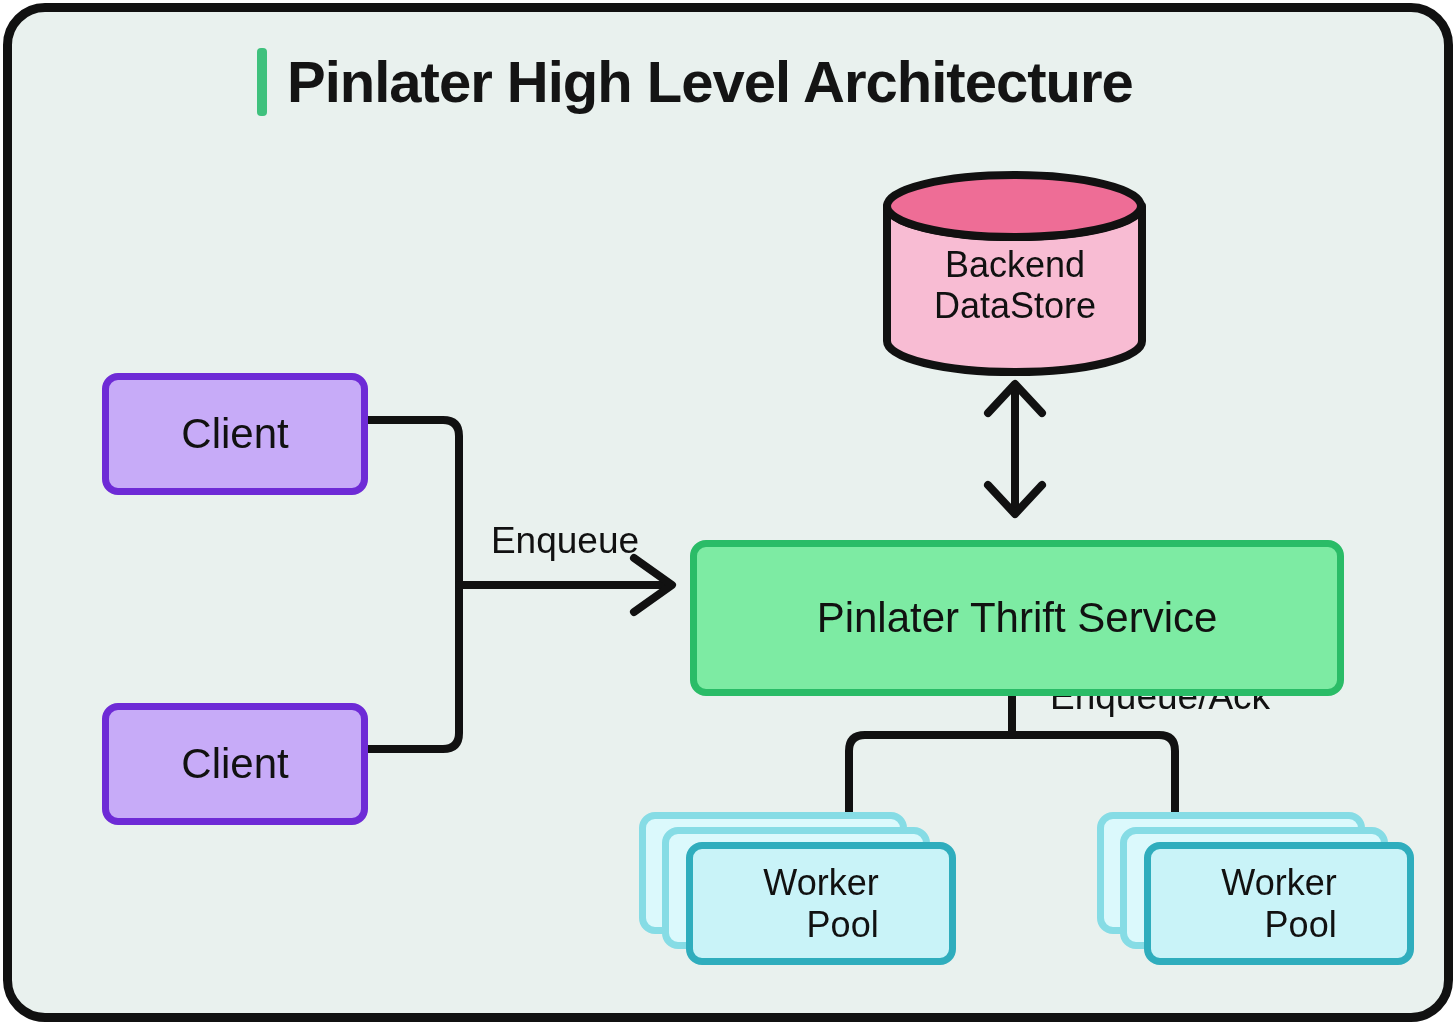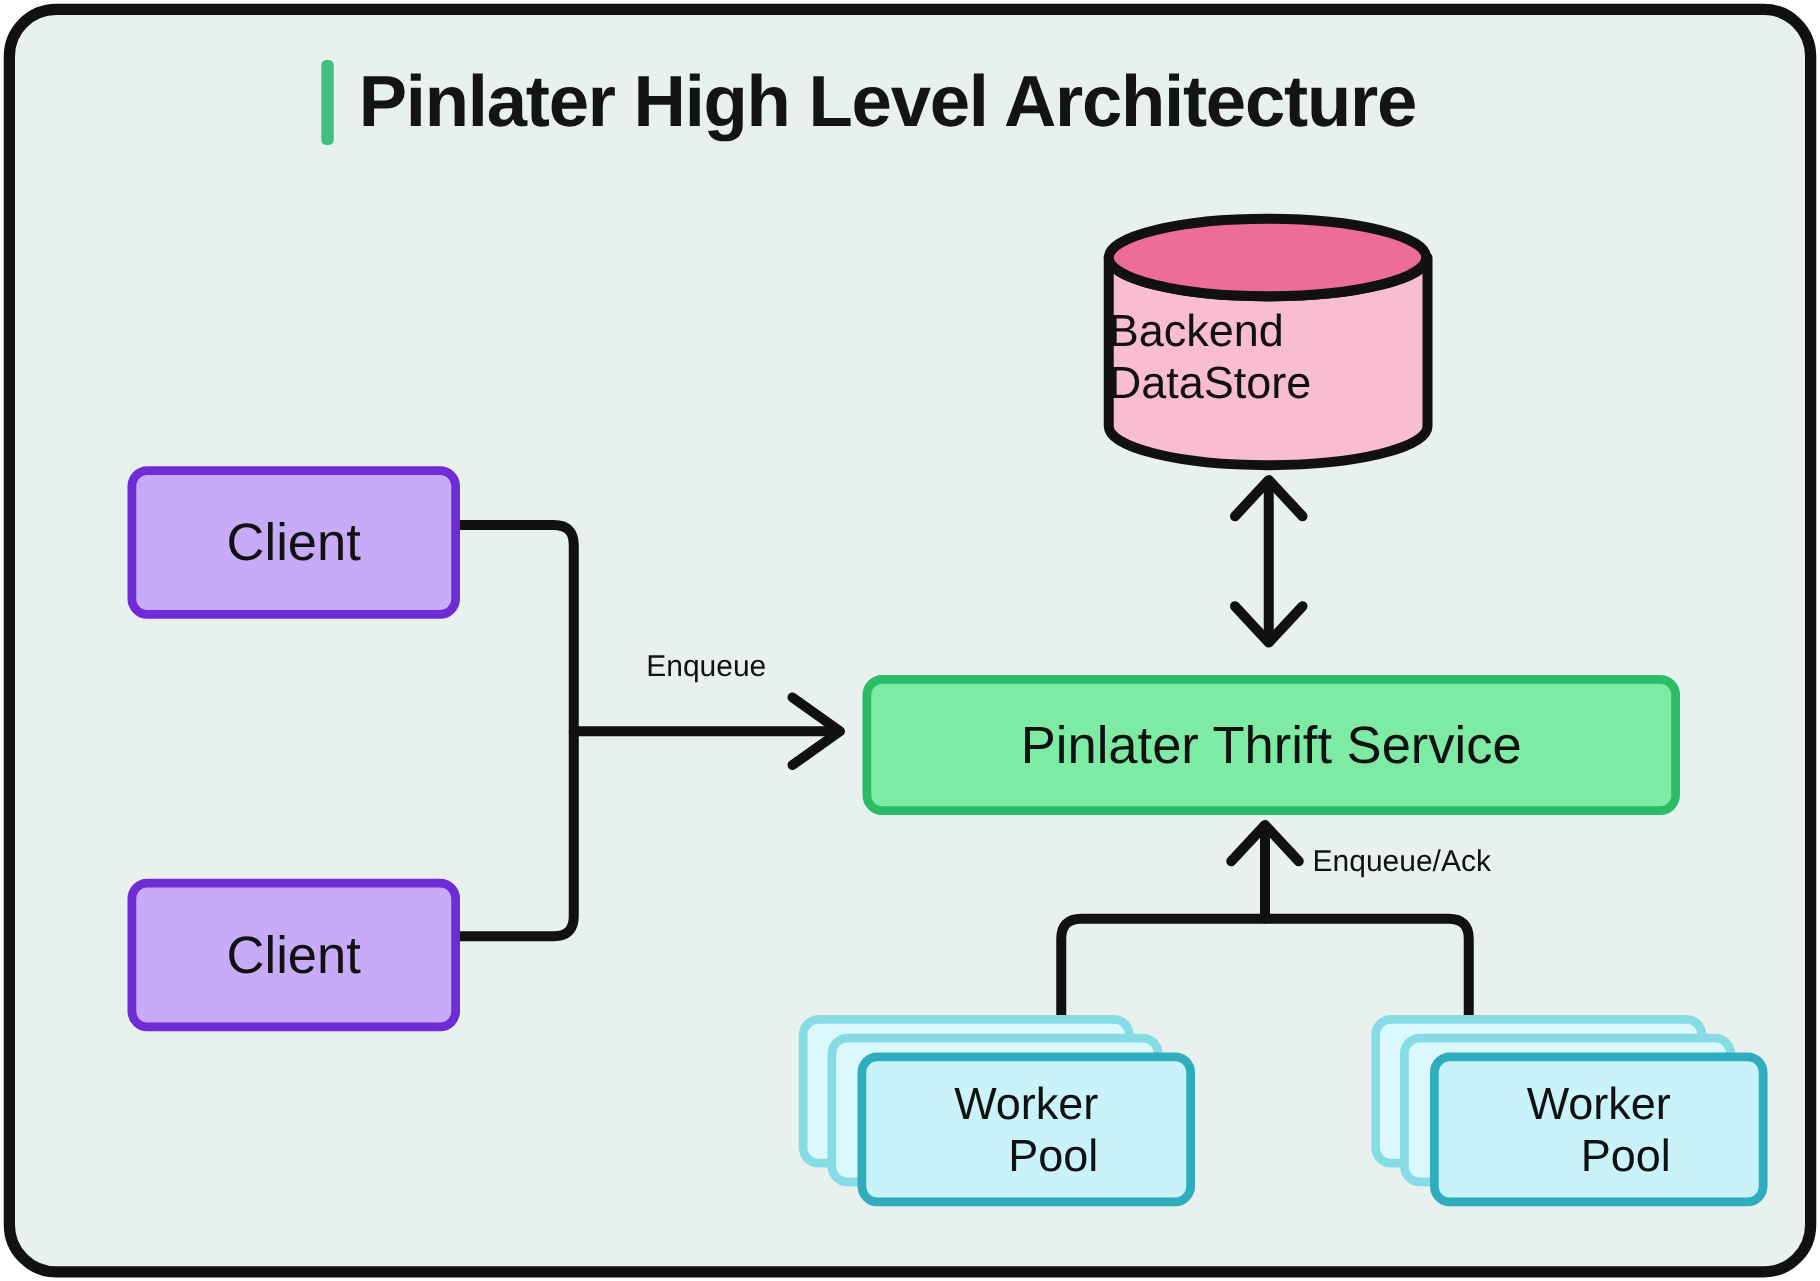--- a/index.html
+++ b/index.html
@@ -38,31 +38,31 @@
     text-align:center;color:#111;line-height:1.15;margin-top:16px;
   }
   .client{
     width:266px;height:122px;left:90px;
     background:#c7abf8;border:7px solid #6e2bd6;border-radius:16px;
     font-size:42px;font-weight:500;
   }
   .client-1{top:345px;}
   .client-2{top:675px;}
   .service{
-    left:678px;top:512px;width:654px;height:112px;
+    left:678px;top:512px;width:654px;height:156px;
     background:#7deba3;border:7px solid #2abc67;border-radius:16px;
     font-size:42px;font-weight:500;text-align:center;
   }
   .datastore-label{
     position:absolute;left:875px;top:232px;width:256px;
-    font-size:36px;font-weight:500;color:#111;line-height:1.15;
+    text-align:center;font-size:36px;font-weight:500;color:#111;line-height:1.15;
   }
   
   .edge-label{
-    position:absolute;font-size:24px;font-weight:500;color:#111;white-space:nowrap;
+    position:absolute;font-size:37px;font-weight:500;color:#111;white-space:nowrap;
   }
   .enqueue-label{left:447px;top:508px;width:212px;text-align:center;}
   .dequeue-label{left:1038px;top:664px;}
   
   .stack{position:absolute;width:320px;height:156px;}
   .stack-left{left:627px;top:800px;}
   .stack-right{left:1085px;top:800px;}
   .card{
     position:absolute;box-sizing:border-box;border-radius:16px;
   }

